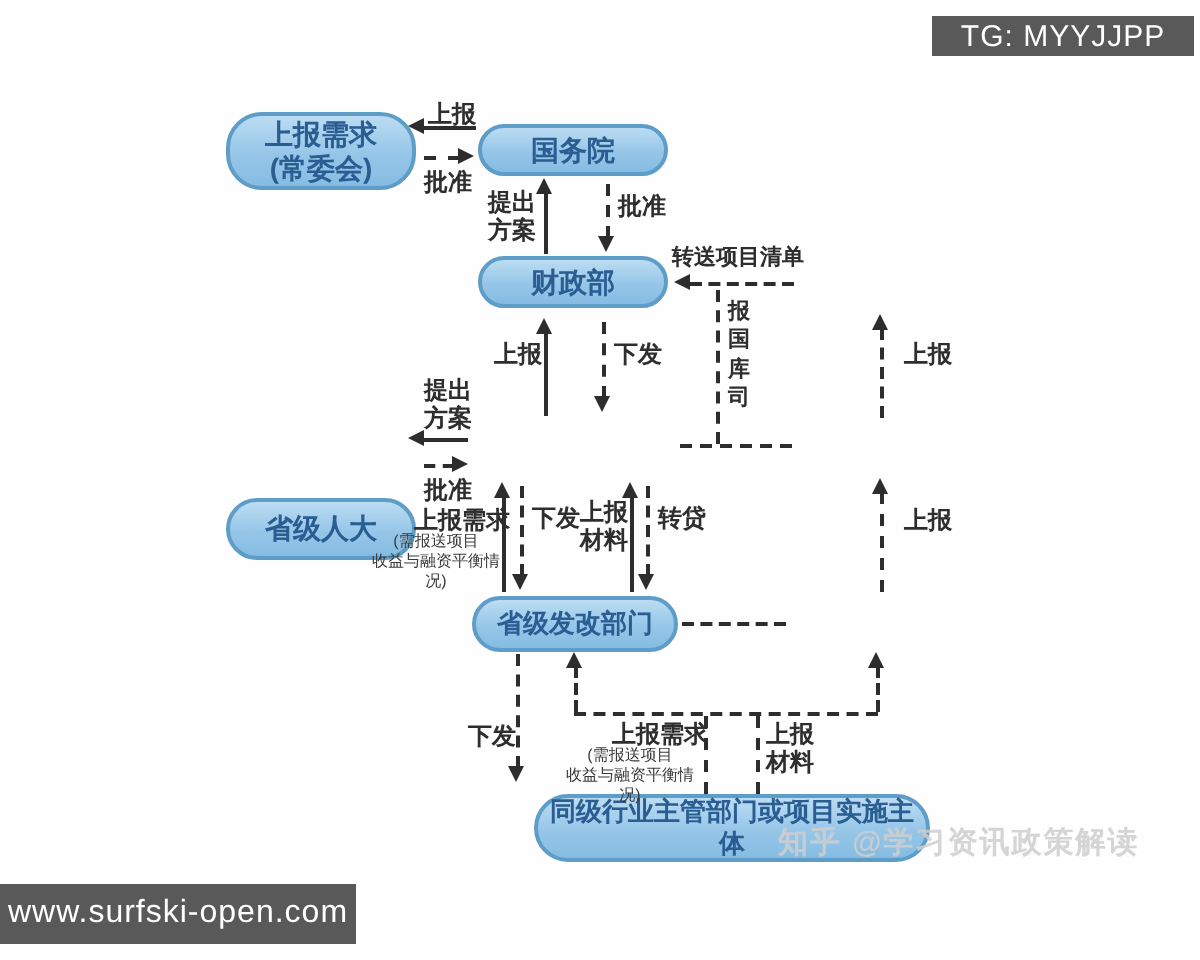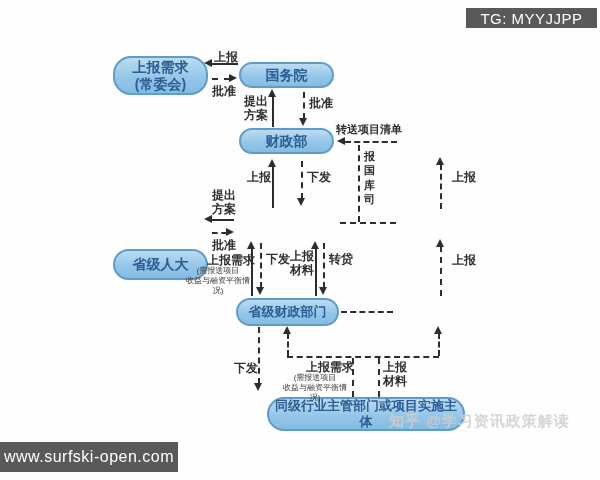--- a/index.html
+++ b/index.html
@@ -32,21 +32,21 @@
 
   <div class="wm-box" style="left:466px;top:8px;width:131px;height:20px;">
     <span>TG: MYYJJPP</span>
   </div>
 
   <div class="node" style="left:113px;top:56px;width:95px;height:39px;">上报需求
 (常委会)</div>
   <div class="node" style="left:239px;top:62px;width:95px;height:26px;">国务院</div>
   <div class="node" style="left:239px;top:128px;width:95px;height:26px;">财政部</div>
   <div class="node" style="left:113px;top:209px;width:95px;height:31px;margin-top:40px;">省级人大</div>
-  <div class="node" style="left:236px;top:298px;width:103px;height:28px;font-size:13px;">省级财政部门</div>
+  <div class="node" style="left:236px;top:298px;width:103px;height:28px;font-size:13px;">省级发改部门</div>
   <div class="node" style="left:267px;top:397px;width:198px;height:34px;font-size:13px;">同级行业主管部门或项目实施主体</div>
 
   <div class="lb" style="left:214px;top:50px;">上报</div>
   <div class="hl" style="left:212px;top:63px;width:26px;"></div>
   <div class="ah left" style="left:204px;top:59px;"></div>
 
   <div class="hl d" style="left:212px;top:78px;width:18px;"></div>
   <div class="ah right" style="left:229px;top:74px;"></div>
   <div class="lb" style="left:212px;top:84px;">批准</div>
 

